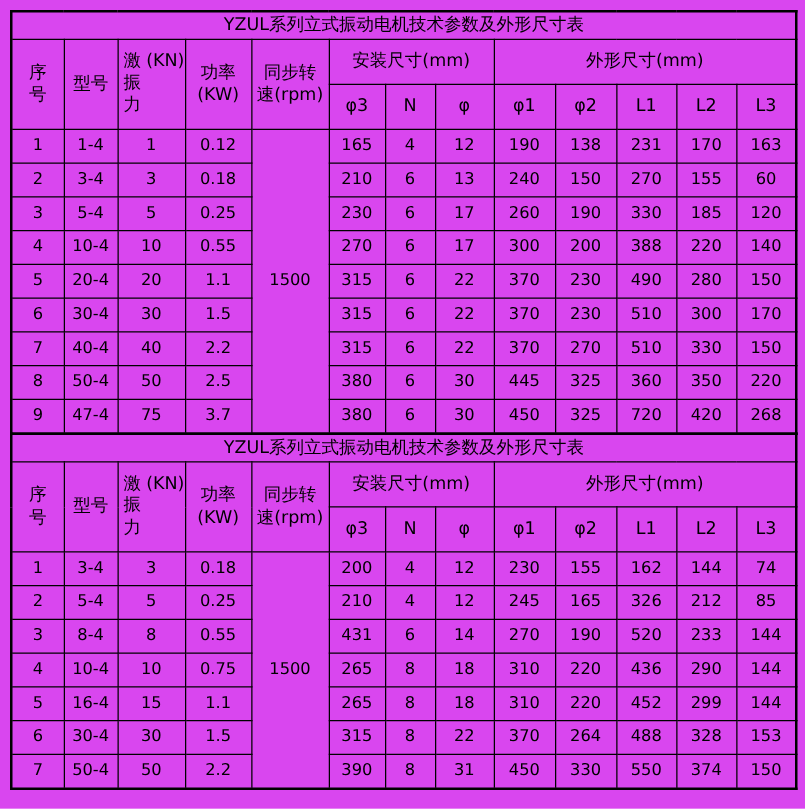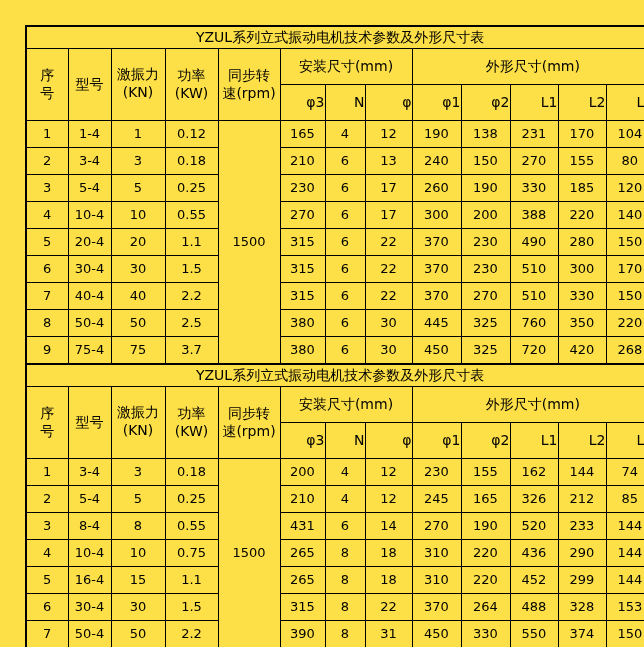--- a/index.html
+++ b/index.html
@@ -6,22 +6,22 @@
     margin: 0;
     padding: 0;
     background: #ffffff;
     color: #000000;
     font-family: "DejaVu Sans", "Liberation Sans", sans-serif;
   }
   .page {
     width: 644px;
     height: 647px;
     box-sizing: border-box;
-    padding: 25px;
-    background: #fde047;
+    padding: 8px;
+    background: #d946ef;
   }
   table.spec {
     border-collapse: collapse;
     table-layout: fixed;
     width: 628px;
     border: 2px solid #000000;
   }
   table.spec + table.spec {
     margin-top: -2px;
   }
@@ -35,27 +35,27 @@
     line-height: 1.25;
   }
   th { font-size: 14px; }
   td { font-size: 13px; }
   tr.title-row th {
     height: 21px;
     font-size: 14px;
     border-bottom: 1px solid #000;
   }
   tr.head-upper th { height: 35px; }
-  tr.head-lower th { height: 35px; text-align: right; }
+  tr.head-lower th { height: 35px; }
   tbody td { height: 26px; }
   .pre { white-space: pre-line; }
   .force-wrap {
     display: flex;
-    flex-direction: column;
-    justify-content: center;
+    flex-direction: row;
+    justify-content: flex-end;
     height: 62px;
     padding: 4px 0 6px 0;
     box-sizing: border-box;
   }
 </style>
 </head>
 <body>
 
 <div class="page">
 
@@ -114,35 +114,35 @@
           <td>1</td>
           <td>0.12</td>
           <td rowspan="9">1500</td>
           <td>165</td>
           <td>4</td>
           <td>12</td>
           <td>190</td>
           <td>138</td>
           <td>231</td>
           <td>170</td>
-          <td>104</td>
+          <td>163</td>
         </tr>
         <tr>
           <td>2</td>
           <td>3-4</td>
           <td>3</td>
           <td>0.18</td>
           <td>210</td>
           <td>6</td>
           <td>13</td>
           <td>240</td>
           <td>150</td>
           <td>270</td>
           <td>155</td>
-          <td>80</td>
+          <td>60</td>
         </tr>
         <tr>
           <td>3</td>
           <td>5-4</td>
           <td>5</td>
           <td>0.25</td>
           <td>230</td>
           <td>6</td>
           <td>17</td>
           <td>260</td>
@@ -210,27 +210,27 @@
         <tr>
           <td>8</td>
           <td>50-4</td>
           <td>50</td>
           <td>2.5</td>
           <td>380</td>
           <td>6</td>
           <td>30</td>
           <td>445</td>
           <td>325</td>
-          <td>760</td>
+          <td>360</td>
           <td>350</td>
           <td>220</td>
         </tr>
         <tr>
           <td>9</td>
-          <td>75-4</td>
+          <td>47-4</td>
           <td>75</td>
           <td>3.7</td>
           <td>380</td>
           <td>6</td>
           <td>30</td>
           <td>450</td>
           <td>325</td>
           <td>720</td>
           <td>420</td>
           <td>268</td>

